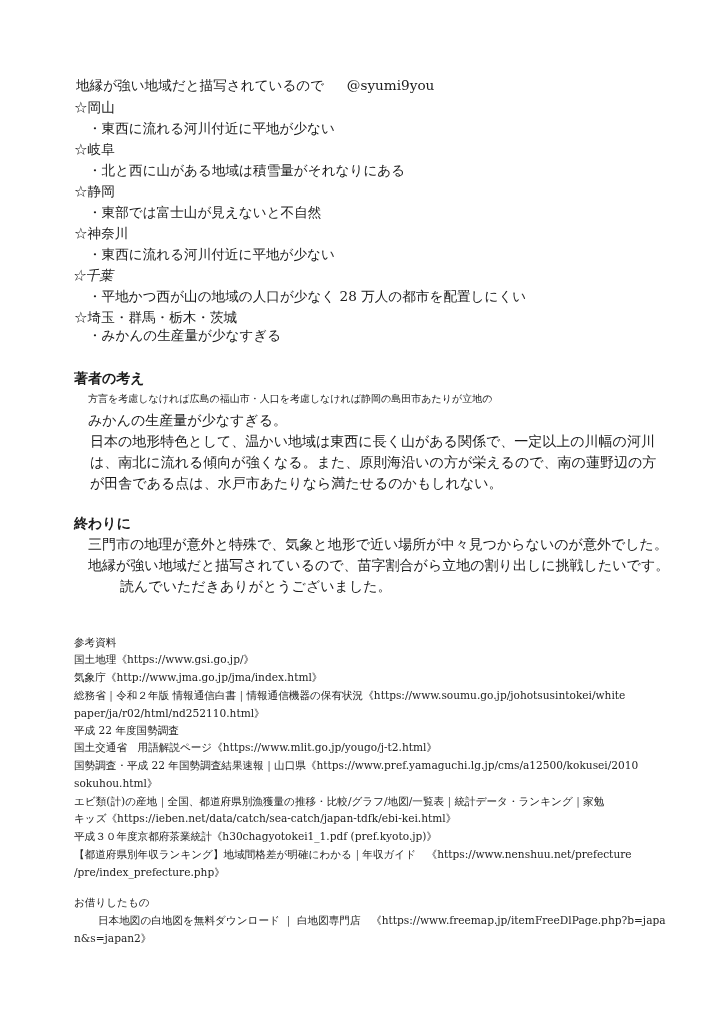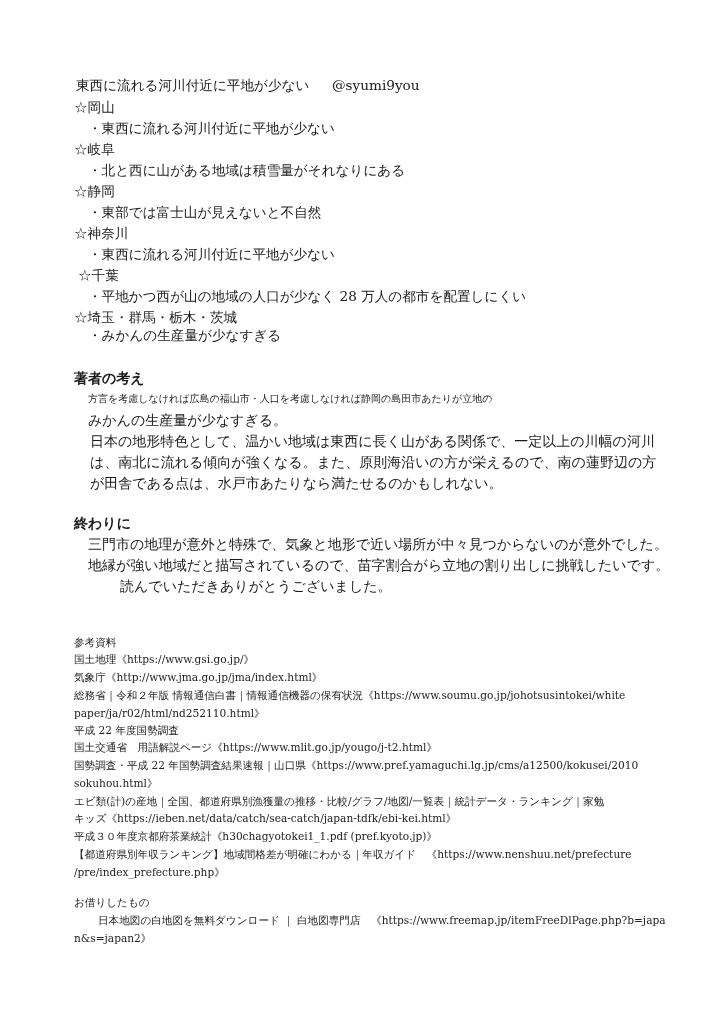--- a/index.html
+++ b/index.html
@@ -39,34 +39,34 @@
       line-height: 16px;
       color: #222;
     }
   </style>
 </head>
 <body>
 
 <div class="page">
 
   <div class="line" style="left:76px; top:75px;">
-    <span>東西に流れる河川付近に平地が少ない</span>
+    <span>地縁が強い地域だと描写されているので</span>
     <span style="display:inline-block; width:14px;"></span>
     <span>@syumi9you</span>
   </div>
 
   <div class="line" style="left:74px; top:97px;">☆岡山</div>
   <div class="line" style="left:88px; top:118px;">・東西に流れる河川付近に平地が少ない</div>
   <div class="line" style="left:74px; top:139px;">☆岐阜</div>
   <div class="line" style="left:88px; top:160px;">・北と西に山がある地域は積雪量がそれなりにある</div>
   <div class="line" style="left:74px; top:181px;">☆静岡</div>
   <div class="line" style="left:88px; top:202px;">・東部では富士山が見えないと不自然</div>
   <div class="line" style="left:74px; top:223px;">☆神奈川</div>
   <div class="line" style="left:88px; top:244px;">・東西に流れる河川付近に平地が少ない</div>
-  <div class="line" style="left:78px; top:265px;">☆千葉</div>
+  <div class="line" style="left:72px; top:265px;font-style:italic;">☆千葉</div>
   <div class="line" style="left:88px; top:286px;">・平地かつ西が山の地域の人口が少なく 28 万人の都市を配置しにくい</div>
   <div class="line" style="left:74px; top:307px;">☆埼玉・群馬・栃木・茨城</div>
   <div class="line" style="left:88px; top:327px;font-family:Liberation Mono, monospace;">・みかんの生産量が少なすぎる</div>
 
   <div class="line heading" style="left:74px; top:368px;">著者の考え</div>
   <div class="line" style="left:88px; top:389px; font-size:10px;">方言を考慮しなければ広島の福山市・人口を考慮しなければ静岡の島田市あたりが立地の</div>
   <div class="line" style="left:88px; top:410px; font-size:14px;">みかんの生産量が少なすぎる。</div>
   <div class="line" style="left:90px; top:452px; font-size:14px;">は、南北に流れる傾向が強くなる。また、原則海沿いの方が栄えるので、南の蓮野辺の方</div>
   <div class="line" style="left:90px; top:431px; font-size:14px;">日本の地形特色として、温かい地域は東西に長く山がある関係で、一定以上の川幅の河川</div>
   <div class="line" style="left:90px; top:473px; font-size:14px;">が田舎である点は、水戸市あたりなら満たせるのかもしれない。</div>

